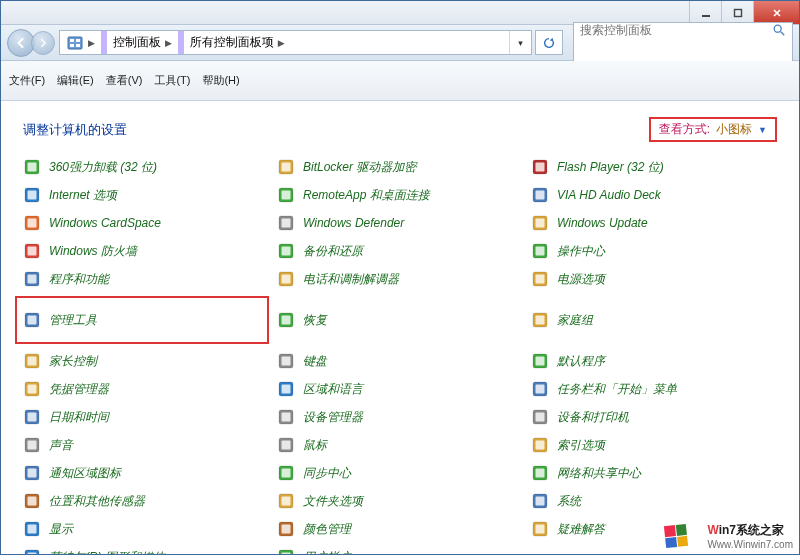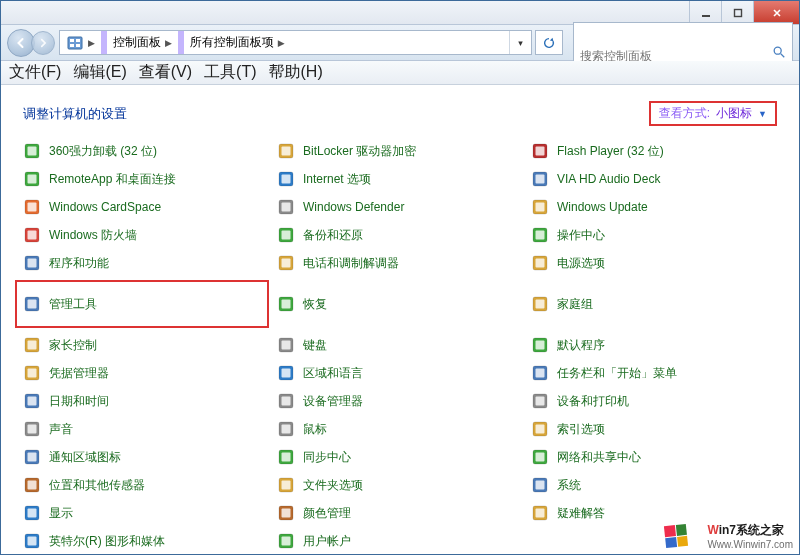--- a/index.html
+++ b/index.html
@@ -17,39 +17,39 @@
 .navbtns { display: flex; gap: 0; align-items: center; }
 .navcircle { width: 28px; height: 28px; border-radius: 50%; background: radial-gradient(circle at 40% 30%, #d9e5f2, #b3c8de 60%, #94aecb); border: 1px solid #8fa8c4; display: flex; align-items: center; justify-content: center; color: #fff; font-size: 14px; }
 .navcircle.small { width: 24px; height: 24px; margin-left: -4px; opacity: .8; }
 .crumb { flex: 1; height: 25px; background: #fff; border: 1px solid #a7b8cc; display: flex; align-items: center; font-size: 12px; }
 .crumb .seg { padding: 0 6px; display: flex; align-items: center; gap: 4px; height: 100%; }
 .crumb .seg + .seg { border-left: 6px solid #c4b5fd; }
 .crumb .tri { font-size: 9px; color: #555; }
 .crumb .chevblock { width: 22px; height: 100%; display: flex; align-items: center; justify-content: center; font-size: 9px; color: #333; border-left: 1px solid #cfd8e3;}
 .refresh { width: 28px; height: 25px; border: 1px solid #a7b8cc; background: #fff; display: flex; align-items: center; justify-content: center; margin-left: -1px; }
 .refresh svg { width: 14px; height: 14px; }
-.search { width: 220px; height: 42px; border: 1px solid #a7b8cc; background: #fff; display: flex; align-items: flex-end; padding: 0 6px; margin-left: 6px; }
+.search { width: 220px; height: 42px; border: 1px solid #a7b8cc; background: #fff; display: flex; align-items: flex-start; padding: 0 6px; margin-left: 6px; }
 .search input { border: none; outline: none; flex: 1; font-size: 12px; color: #888; font-family: inherit; background: transparent; }
 .search svg { width: 14px; height: 14px; }
 
 
-.menubar { height: 24px; background: linear-gradient(#f7fafc,#e9eef4); border-bottom: 1px solid #c7d1dd; display: flex; align-items: center; padding: 0 8px; gap: 12px; font-size: 16px; color: #222; }
+.menubar { height: 40px; background: linear-gradient(#f7fafc,#e9eef4); border-bottom: 1px solid #c7d1dd; display: flex; align-items: center; padding: 0 8px; gap: 12px; font-size: 11px; color: #222; }
 .menubar span { cursor: default; }
 
 
 .content { flex: 1; overflow: hidden; display: flex; flex-direction: column; position: relative; }
 .content-header { display: flex; justify-content: space-between; align-items: center; padding: 16px 22px 8px 22px; }
 .content-header h2 { font-size: 13px; font-weight: normal; color: #003399; }
 .viewbox { border: 2px solid #d33; padding: 2px 8px; display: flex; align-items: center; gap: 6px; font-size: 12px; }
-.viewbox .label { color: #8b5cf6; }
-.viewbox .val { color: #6d28d9; }
+.viewbox .label { color: #be185d; }
+.viewbox .val { color: #a16207; }
 .viewbox .tri { color: #2864c8; font-size: 9px; }
 
 
-.gridwrap { flex: 1; overflow-y: auto; padding: 6px 22px 16px 22px; position: relative; }
+.gridwrap { flex: 1; overflow-y: auto; padding: 6px 22px 16px 22px; position: relative; font-style: italic; }
 .gridwrap::-webkit-scrollbar { width: 18px; }
 .gridwrap::-webkit-scrollbar-track { background: #ecf0f5; border-left: 1px solid #d3dbe5; }
 .gridwrap::-webkit-scrollbar-thumb { background: linear-gradient(#d5dfea,#bac8db); border: 1px solid #aab9cd; border-radius: 2px; }
 .grid { display: grid; grid-template-columns: repeat(3, 1fr); column-gap: 8px; row-gap: 6px; }
 .cell { display: flex; align-items: center; gap: 8px; font-size: 12px; padding: 2px 0; cursor: pointer; }
 .cell.highlight { border: 2px solid #d33; padding: 13px 6px; margin-left: -8px; }
 .cell .txt { color: #1a6b1f; }
 .icon { width: 18px; height: 18px; flex-shrink: 0; display: flex; align-items: center; justify-content: center; }
 .icon svg { width: 18px; height: 18px; }
 
@@ -178,34 +178,34 @@
               <svg viewBox="0 0 18 18">
                 <rect x="2" y="2" width="14" height="14" rx="2" fill="#b82f2f" stroke="#00000022"></rect>
                 <rect x="4.5" y="4.5" width="9" height="9" rx="1" fill="#ffffffcc"></rect>
               </svg>
             </span>
          <span class="txt">Flash Player (32 位)</span>
        </div>
           <div class="cell">
          <span class="icon">
               <svg viewBox="0 0 18 18">
+                <rect x="2" y="2" width="14" height="14" rx="2" fill="#2d7cc8" stroke="#00000022"></rect>
+                <rect x="4.5" y="4.5" width="9" height="9" rx="1" fill="#ffffffcc"></rect>
+              </svg>
+            </span>
+         <span class="txt">Internet 选项</span>
+       </div>
+          <div class="cell">
+         <span class="icon">
+              <svg viewBox="0 0 18 18">
                 <rect x="2" y="2" width="14" height="14" rx="2" fill="#3fa83f" stroke="#00000022"></rect>
                 <rect x="4.5" y="4.5" width="9" height="9" rx="1" fill="#ffffffcc"></rect>
               </svg>
             </span>
          <span class="txt">RemoteApp 和桌面连接</span>
-       </div>
-          <div class="cell">
-         <span class="icon">
-              <svg viewBox="0 0 18 18">
-                <rect x="2" y="2" width="14" height="14" rx="2" fill="#2d7cc8" stroke="#00000022"></rect>
-                <rect x="4.5" y="4.5" width="9" height="9" rx="1" fill="#ffffffcc"></rect>
-              </svg>
-            </span>
-         <span class="txt">Internet 选项</span>
        </div>
           <div class="cell">
          <span class="icon">
               <svg viewBox="0 0 18 18">
                 <rect x="2" y="2" width="14" height="14" rx="2" fill="#4a7ab8" stroke="#00000022"></rect>
                 <rect x="4.5" y="4.5" width="9" height="9" rx="1" fill="#ffffffcc"></rect>
               </svg>
             </span>
          <span class="txt">VIA HD Audio Deck</span>
        </div>

